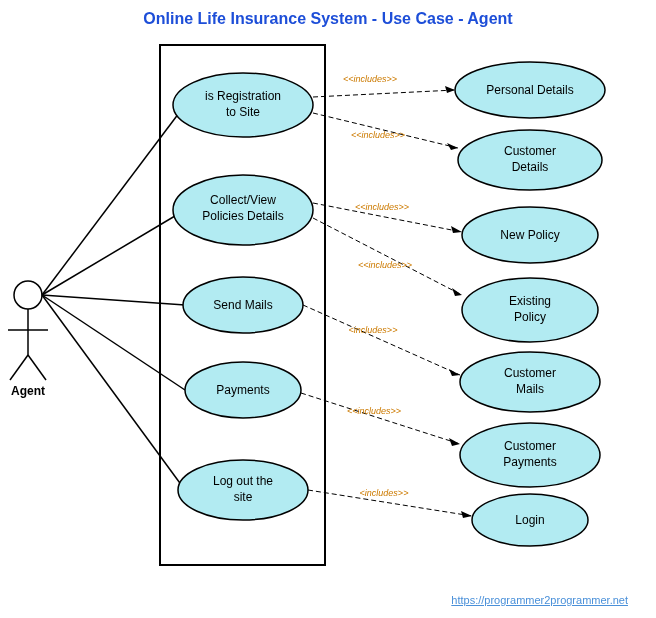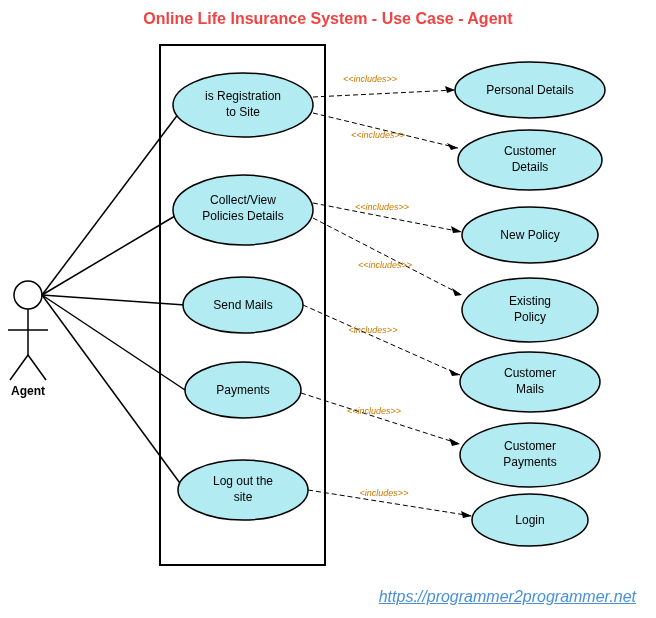--- a/index.html
+++ b/index.html
@@ -14,37 +14,36 @@
     .diagram-container {
       position: relative;
       width: 656px;
       height: 618px;
     }
     .title {
       text-align: center;
       font-weight: bold;
       font-size: 16px;
       padding-top: 10px;
-      color: #ef4444;
+      color: #1d4ed8;
     }
     svg.diagram-svg {
       position: absolute;
       top: 0;
       left: 0;
       width: 656px;
       height: 618px;
     }
     .watermark {
       position: absolute;
       bottom: 12px;
-      right: 20px;
+      right: 28px;
       color: #4a90d9;
-      font-size: 16px;
+      font-size: 11px;
       text-decoration: underline;
-      font-style: italic;
     }
   </style>
 </head>
 <body>
 
 <div class="diagram-container">
   <div class="title">Online Life Insurance System - Use Case - Agent</div>
 
   <svg class="diagram-svg">
 

